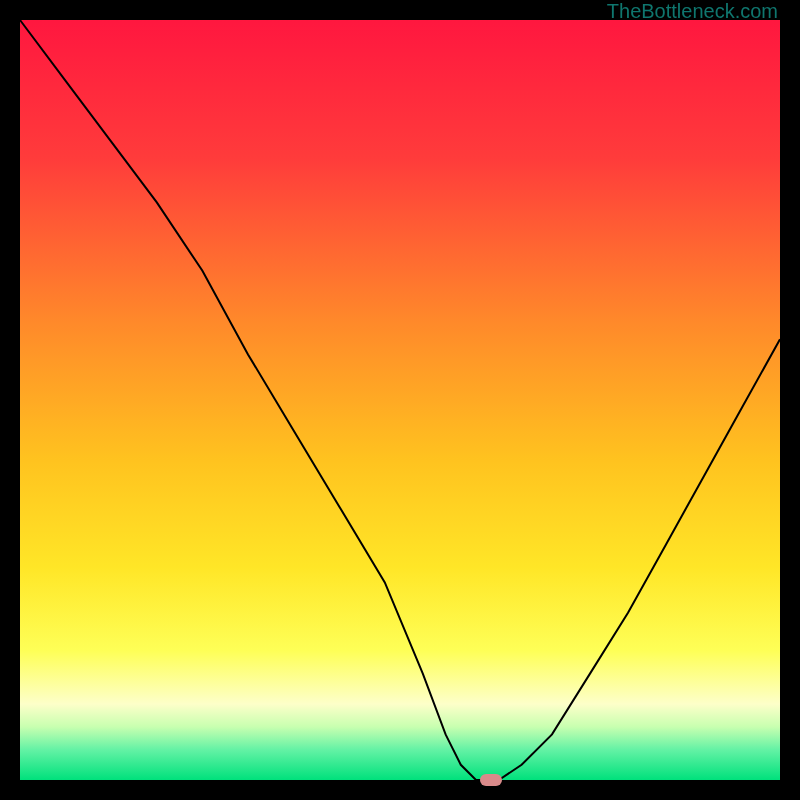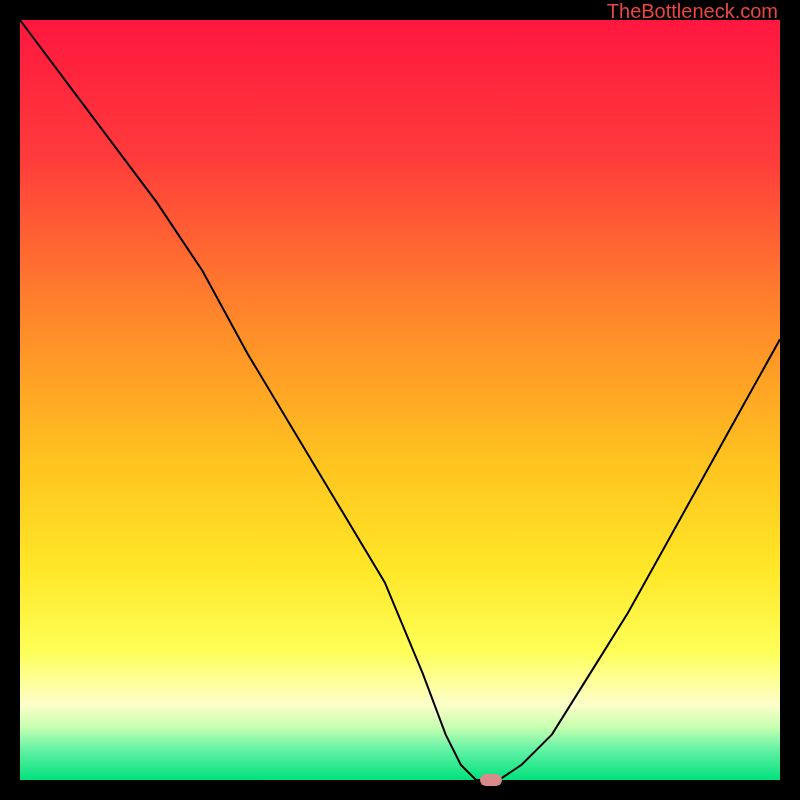--- a/index.html
+++ b/index.html
@@ -29,21 +29,21 @@
     position: absolute;
     left: 0;
     top: 0;
     width: 100%;
     height: 100%;
   }
   .watermark {
     position: absolute;
     top: 0px;
     right: 22px;
-    color: #ef4444;
+    color: #0f766e;
     font-size: 20px;
     font-weight: 500;
     user-select: none;
   }
   .marker {
     position: absolute;
     width: 22px;
     height: 12px;
     border-radius: 6px;
     background: #d98a8a;

